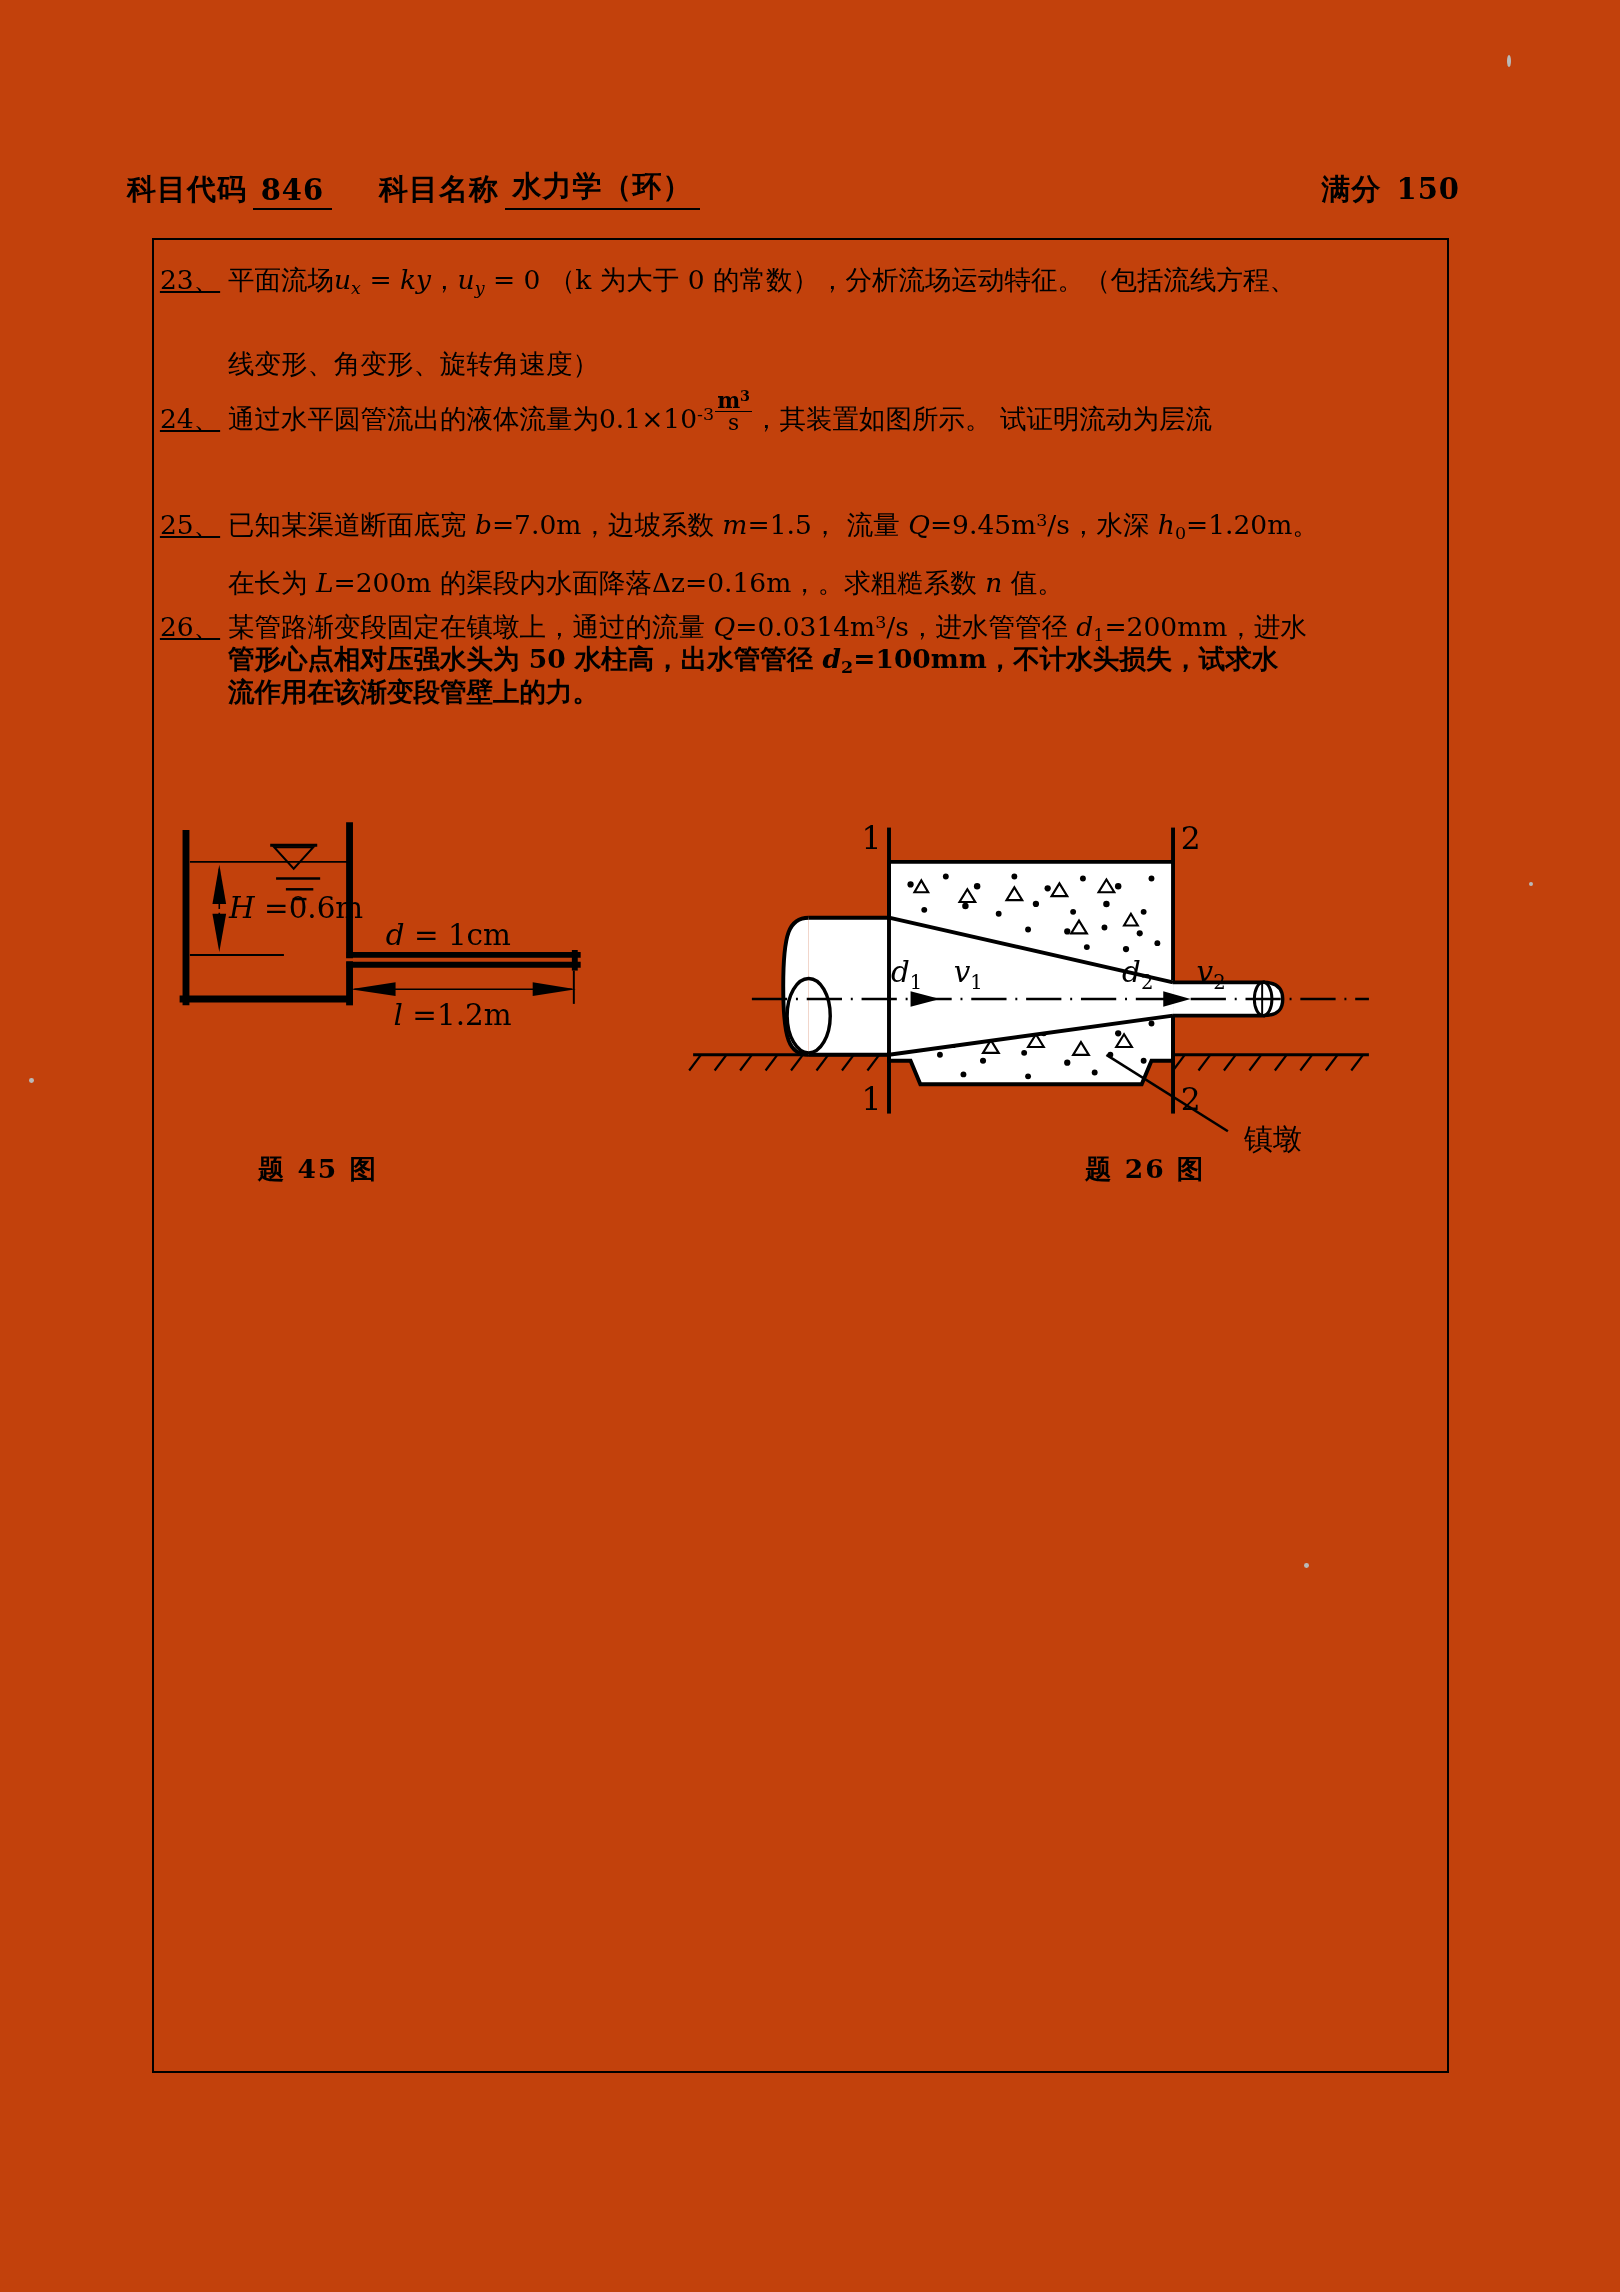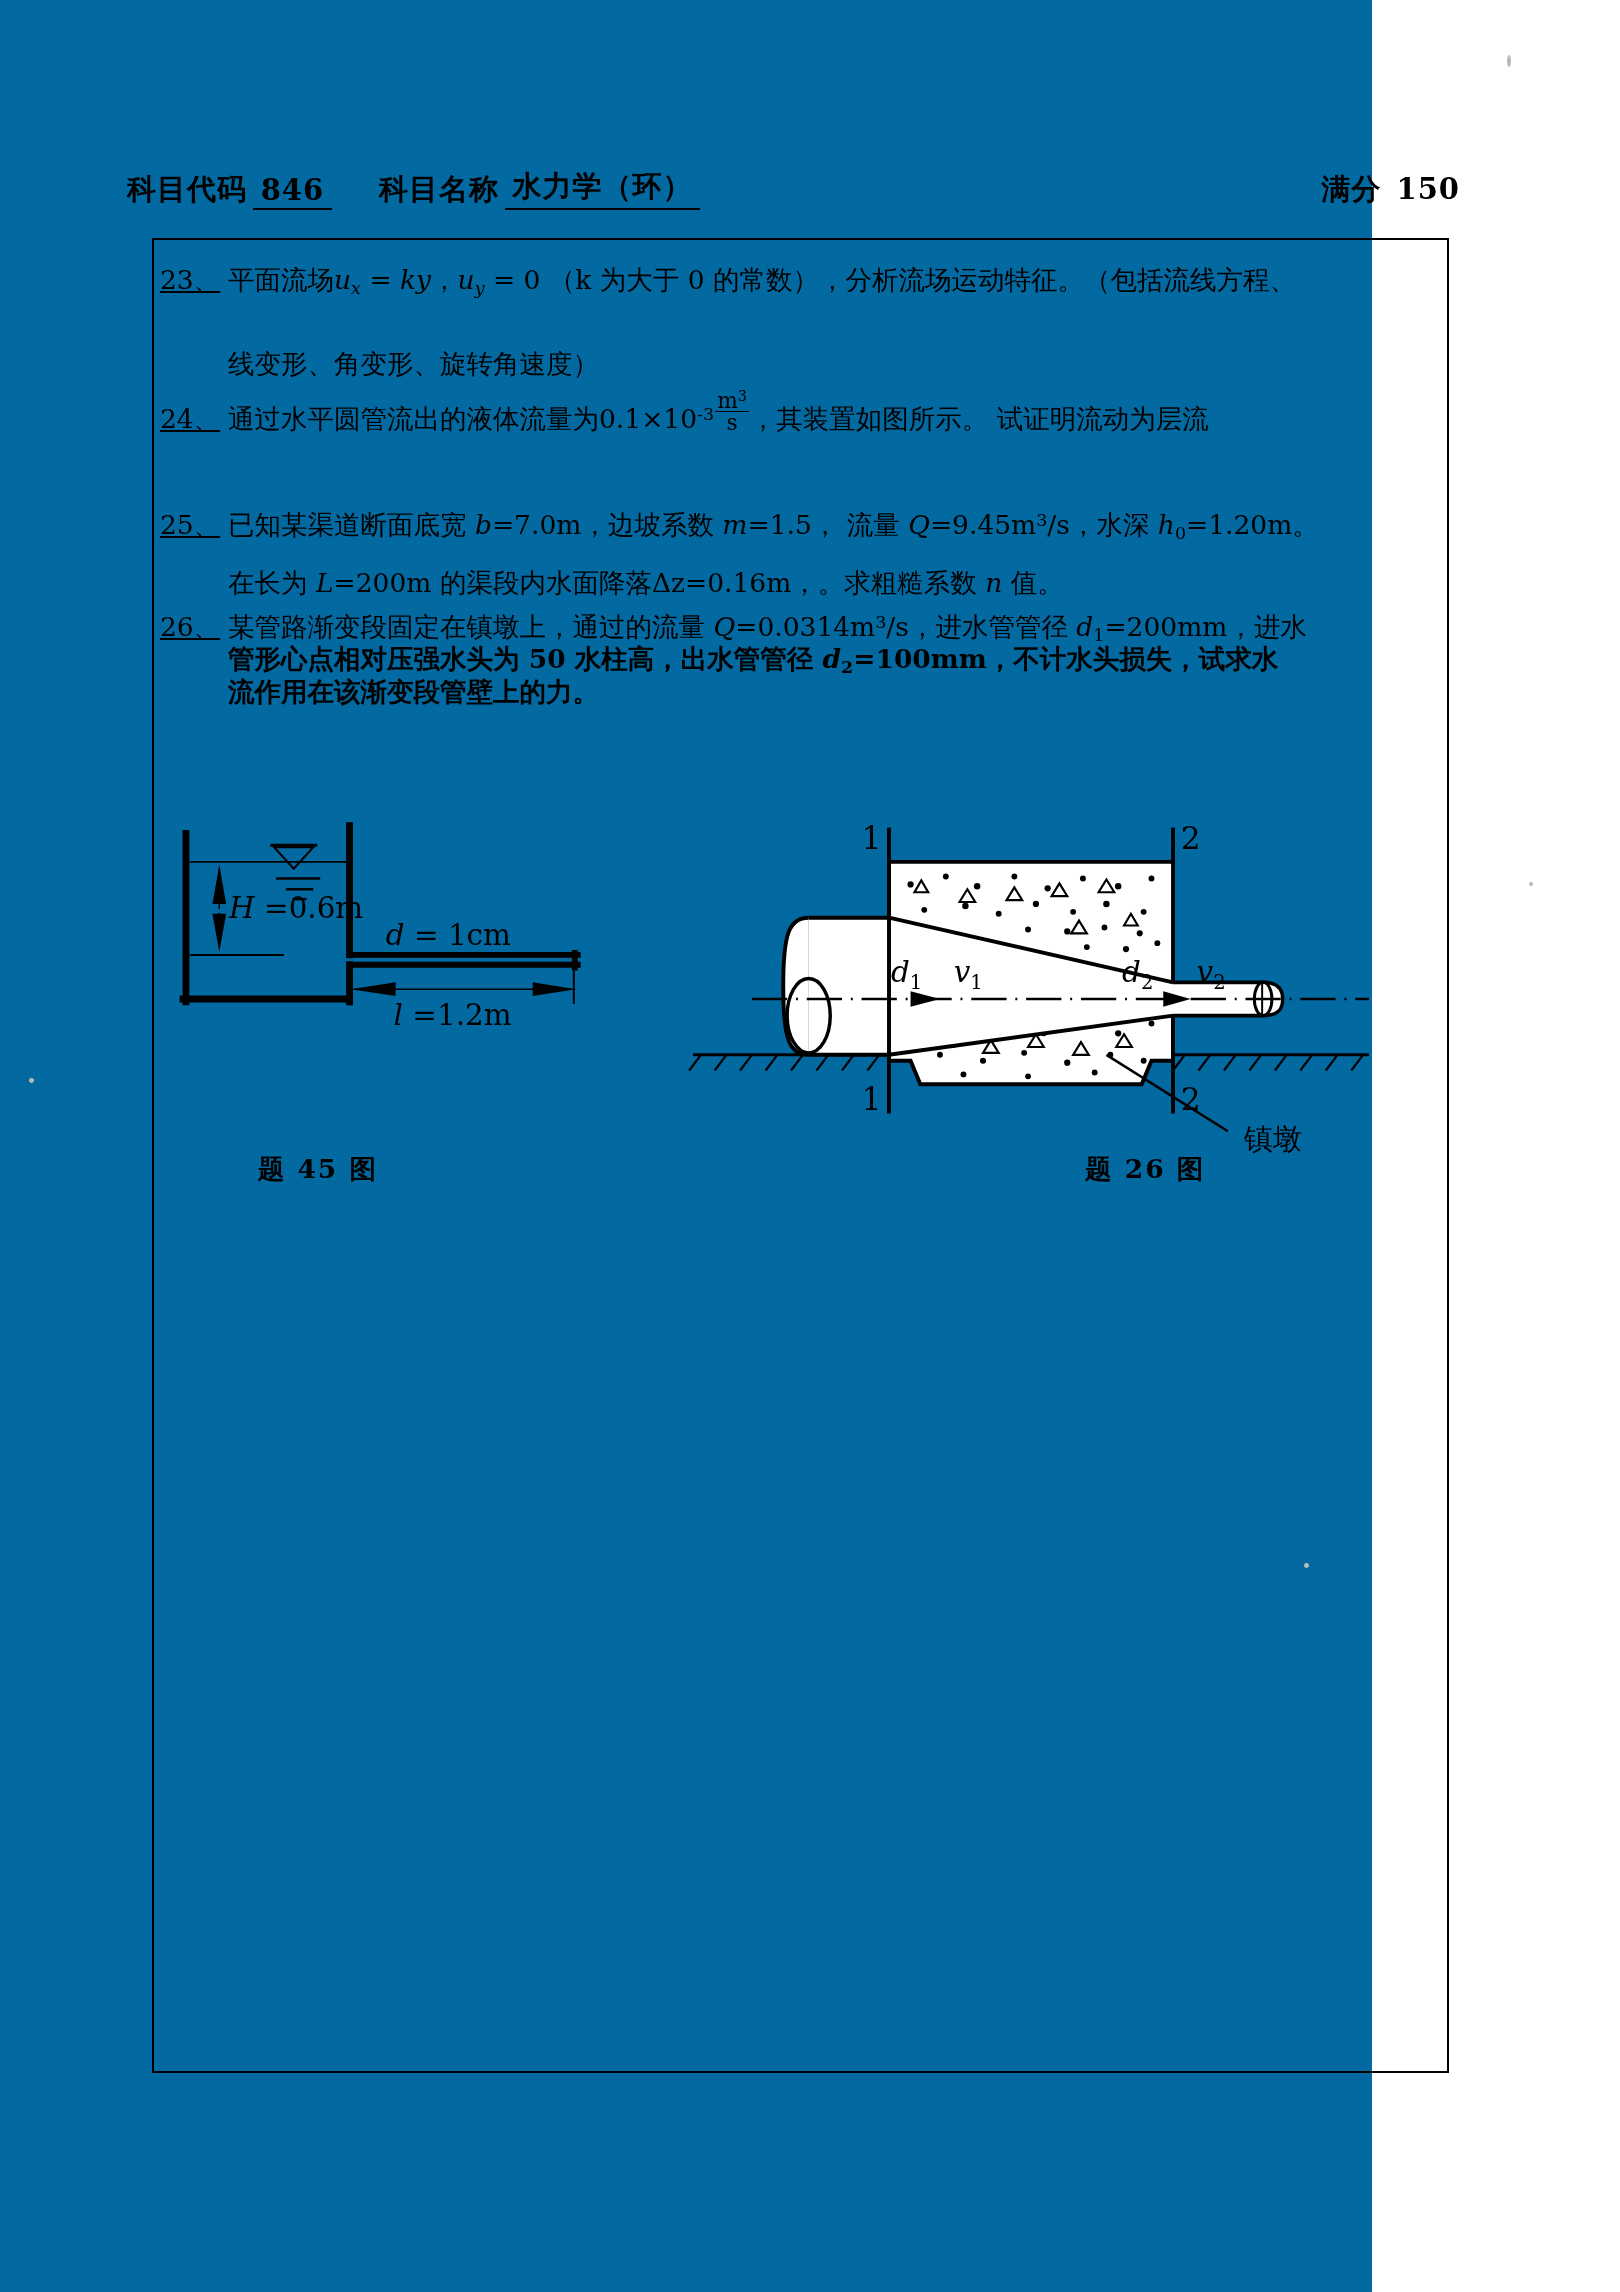--- a/index.html
+++ b/index.html
@@ -12,23 +12,23 @@
     width: 1620px;
     height: 2293px;
     position: relative;
     font-family: "DejaVu Serif", "Liberation Serif", serif;
     color: #000000;
     overflow: hidden;
   }
   .page {
     position: absolute;
     left: 0; top: 0;
-    width: 1372px;
+    width: 1620px;
     height: 2293px;
-    background: #0369a1;
+    background: #c2410c;
   }
 
   
   .header {
     position: absolute;
     left: 127px;
     top: 155px;
     width: 1333px;
     height: 55px;
     display: flex;
@@ -103,21 +103,21 @@
   sub { font-size: 0.66em; vertical-align: -0.28em; }
   sup { font-size: 0.66em; vertical-align: 0.46em; }
   .frac {
     display: inline-block;
     vertical-align: -0.1em;
     text-align: center;
     font-size: 0.82em;
     line-height: 1.0;
     margin: 0 1px;
   }
-  .frac .nu { display: block; padding: 0 2px; }
+  .frac .nu { display: block; padding: 0 2px; font-weight: bold; }
   .frac .de { display: block; padding: 0 2px; border-top: 1px solid #000; }
 
   
   .figures {
     position: absolute;
     left: 0;
     top: 568px;
     width: 100%;
     height: 412px;
   }

